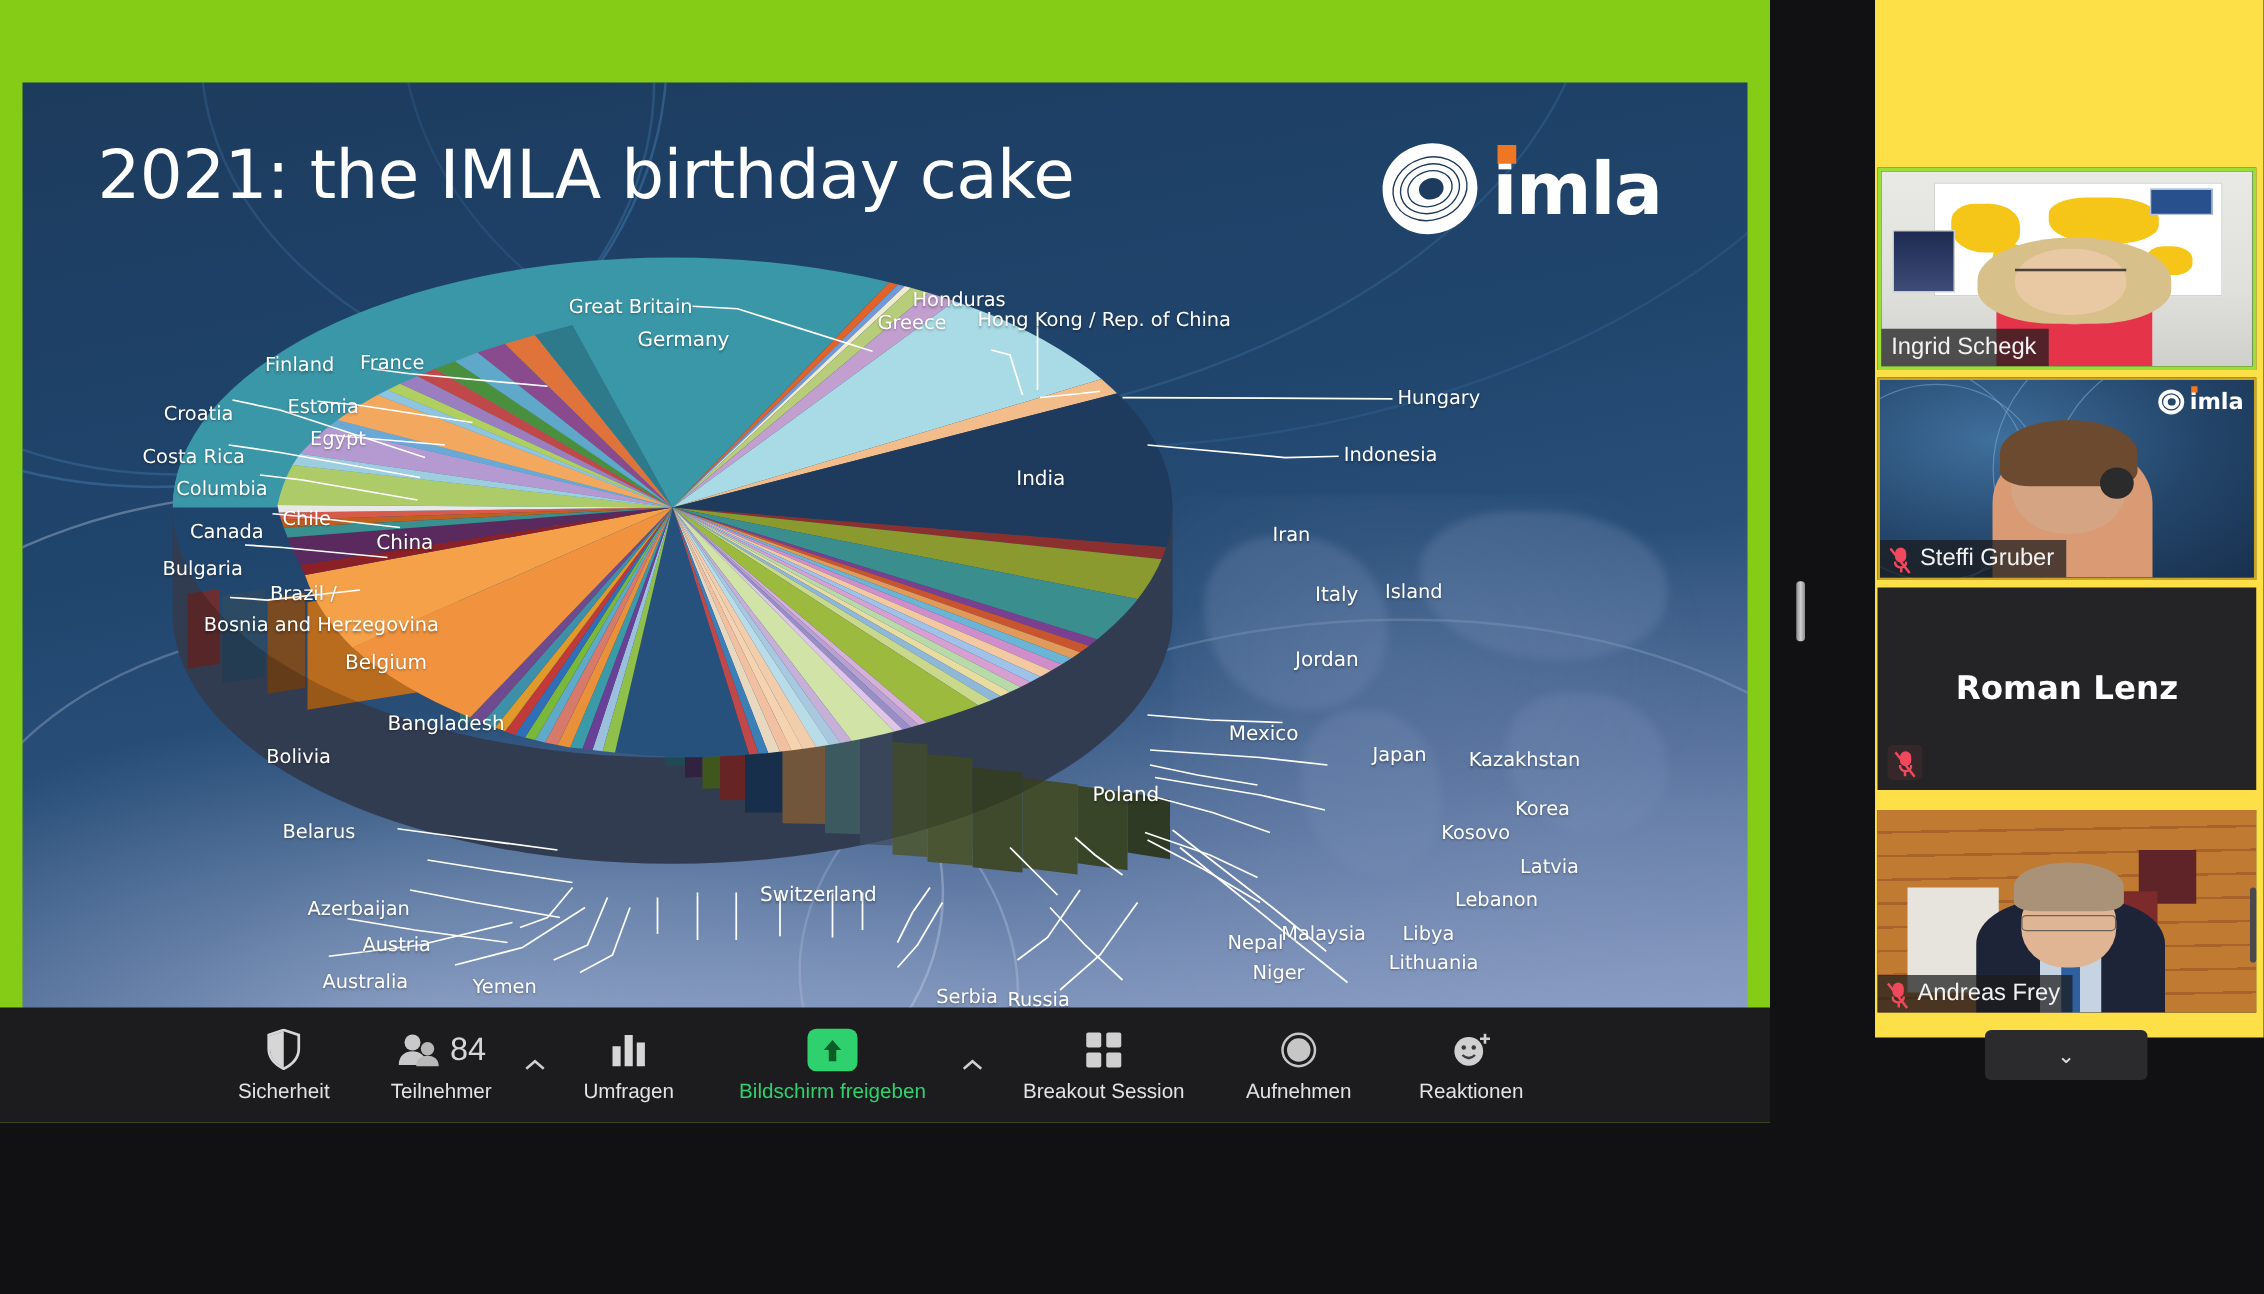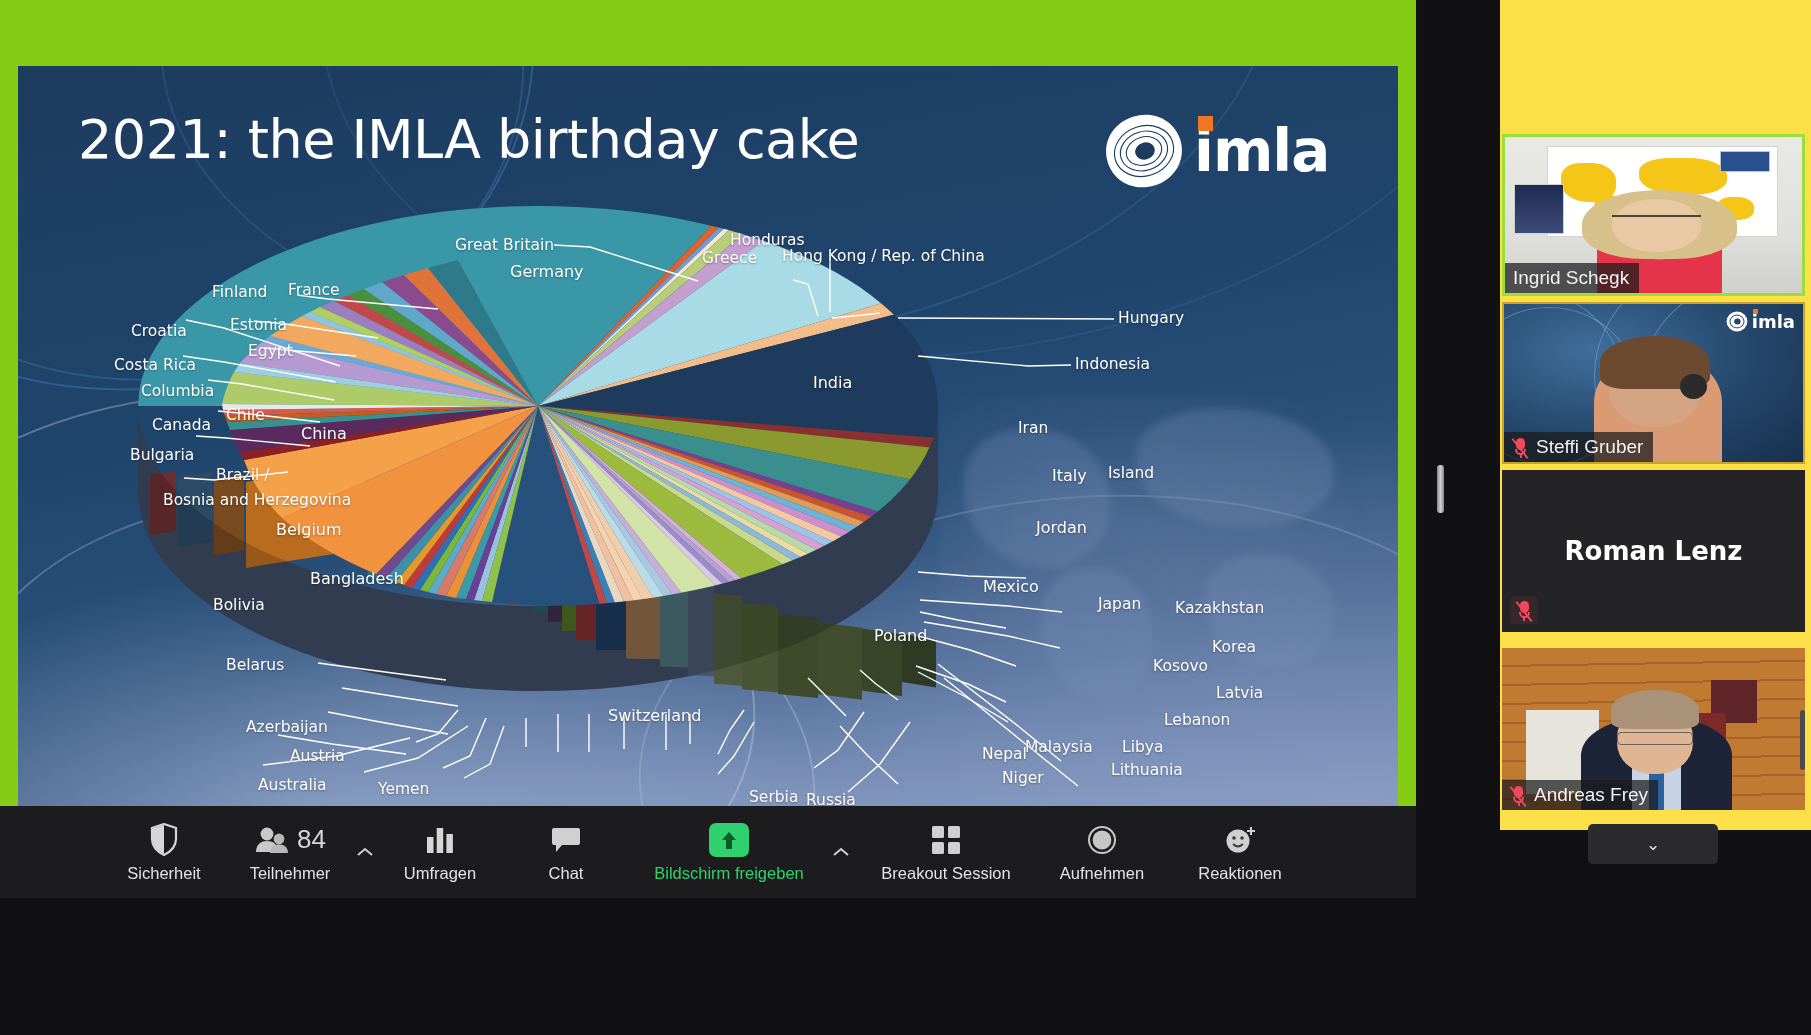--- a/index.html
+++ b/index.html
@@ -515,28 +515,20 @@
         <div class="tbicon">
           <svg width="30" height="30" viewBox="0 0 30 30">
             <rect x="2" y="12" width="6.5" height="16" fill="#d6d6d6"></rect>
             <rect x="11.7" y="3" width="6.5" height="25" fill="#d6d6d6"></rect>
             <rect x="21.4" y="9" width="6.5" height="19" fill="#d6d6d6"></rect>
           </svg>
         </div>
         <div class="tlabel">Umfragen</div>
       </div>
 
-      <div class="tbitem">
-        <div class="tbicon">
-          <svg width="30" height="28" viewBox="0 0 30 28">
-            <path d="M3 2 H27 A2 2 0 0 1 29 4 V17 A2 2 0 0 1 27 19 H11 L5 26 V19 H3 A2 2 0 0 1 1 17 V4 A2 2 0 0 1 3 2 Z" fill="#d0d0d0"></path>
-          </svg>
-        </div>
-        <div class="tlabel">Chat</div>
-      </div>
 
       <div class="tbitem share" style="width:200px">
         <div class="tbicon">
           <div id="share-btn-box">
             <svg width="18" height="20" viewBox="0 0 18 20">
               <path d="M9 2 L16 10 H12 V19 H6 V10 H2 Z" fill="#0b5c27"></path>
             </svg>
           </div>
         </div>
         <div class="tlabel">Bildschirm freigeben</div>

